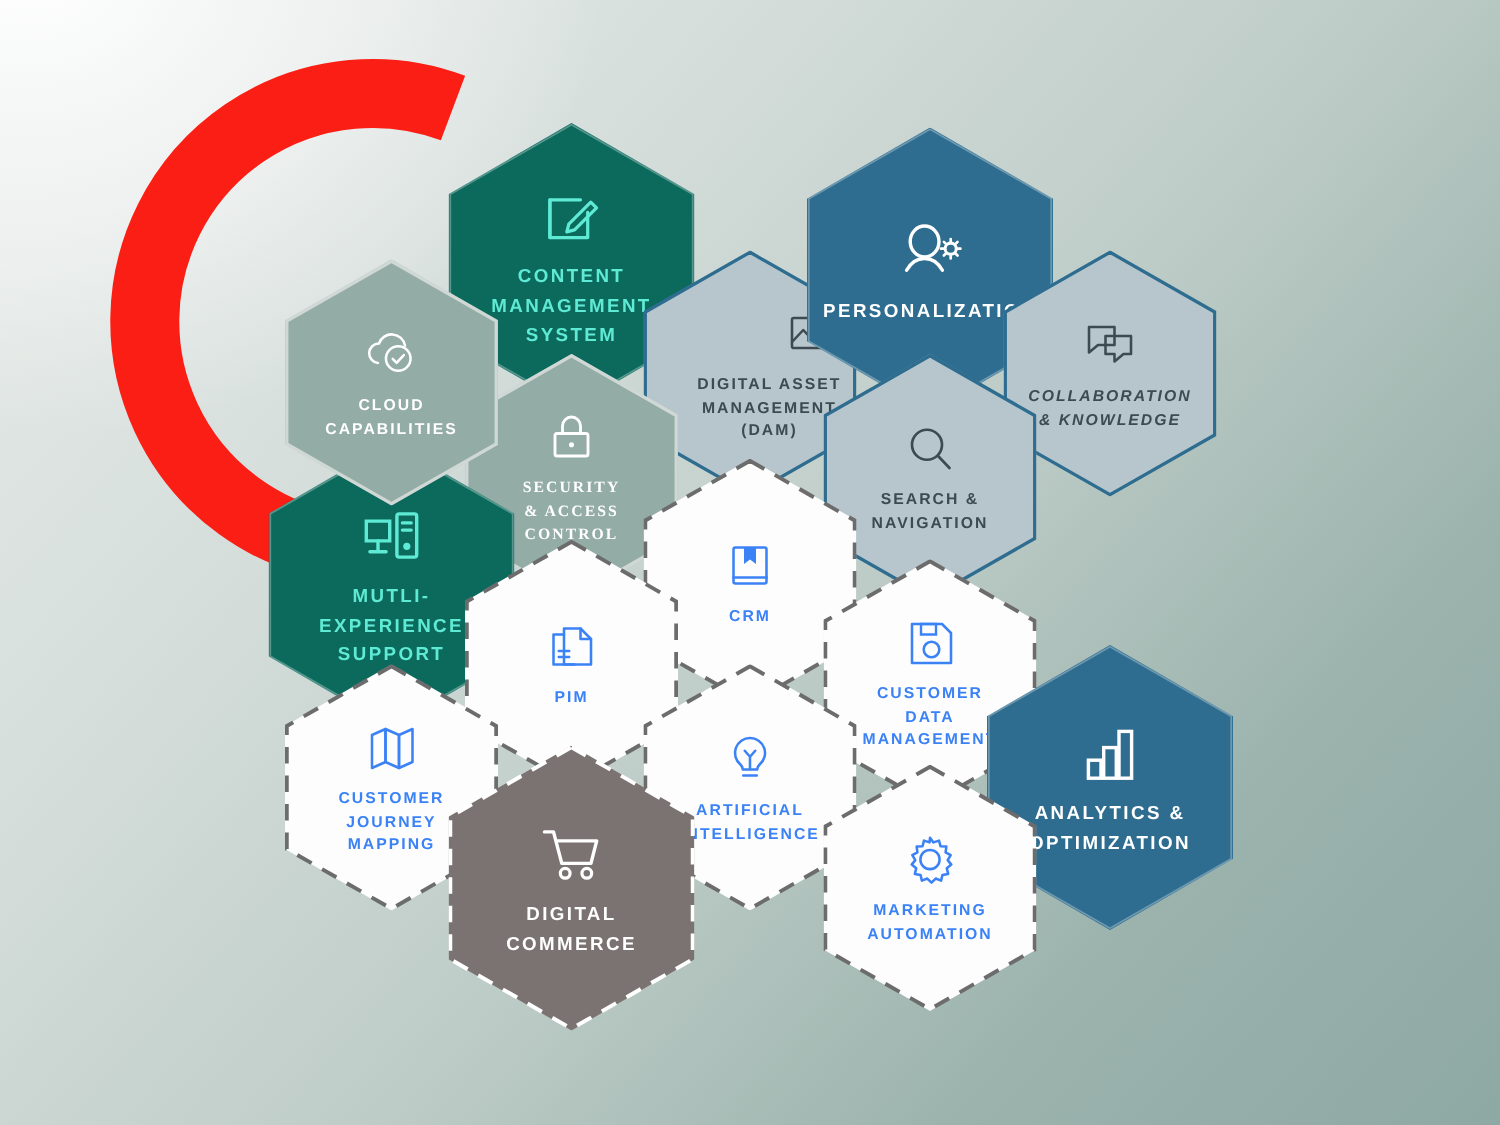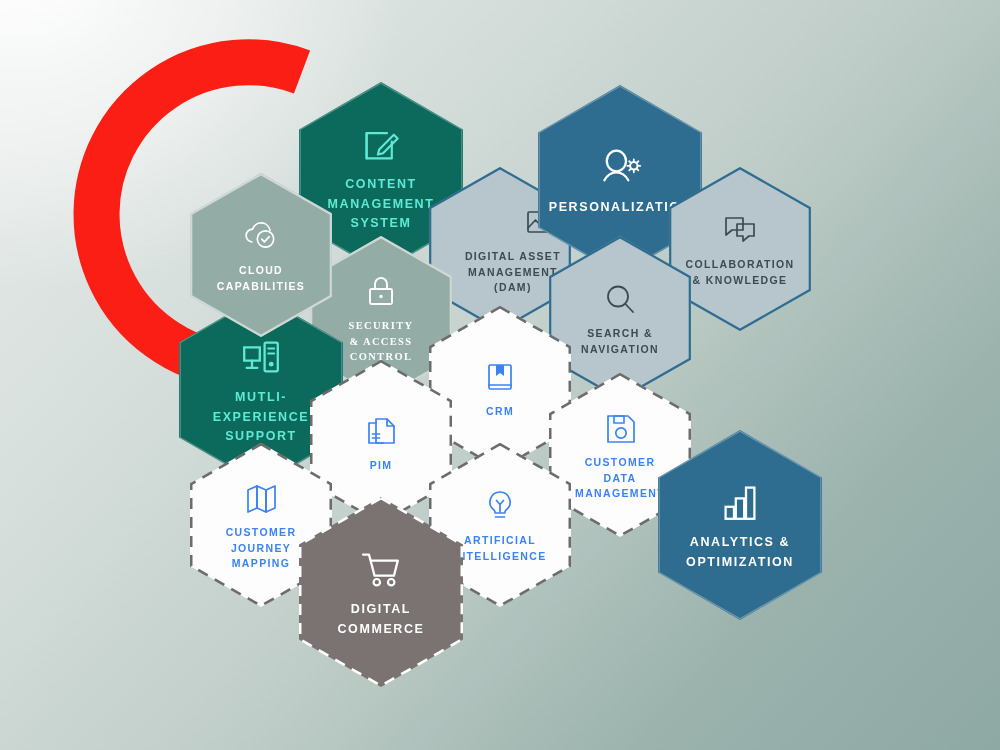--- a/index.html
+++ b/index.html
@@ -145,21 +145,21 @@
           </span>
           <div>
             <div class="lbl">PERSONALIZATION</div>
           </div>
         </div>
         <svg class="edge" width="164" height="190">
           <polygon points="82,1.2 162.8,47.5 162.8,142.5 82,188.8 1.2,142.5 1.2,47.5" fill="none" stroke="rgba(255,255,255,.30)" stroke-width="1.2"></polygon>
         </svg>
       </div>
       <div class="hexwrap" style="left: 669px; top: 167px; width: 142px; height: 164px;">
-        <div class="hex v-steel shadowed" style="position: absolute;">
+        <div class="hex v-steel shadowed" style="position: absolute; font-style: italic;">
           <span class="ico">
             <svg viewBox="0 0 40 40" width="40" height="40" fill="none" stroke-linecap="round">
               <path d="M6 8h17v12H12l-6 5z" stroke="currentColor" stroke-width="1.7" fill="none" stroke-linejoin="round"></path>
               <path d="M17 14h17v12h-5l-6 5v-5h-6z" stroke="currentColor" stroke-width="1.7" fill="none" stroke-linejoin="round"></path>
             </svg>
           </span>
           <div>
             <div class="lbl">COLLABORATION</div>
             <div class="lbl">&amp; KNOWLEDGE</div>
           </div>
@@ -327,20 +327,37 @@
           </span>
           <div>
             <div class="lbl">ARTIFICIAL</div>
             <div class="lbl">INTELLIGENCE</div>
           </div>
         </div>
         <svg class="edge" width="142" height="164">
           <polygon points="71,1.2 140.8,41 140.8,123 71,162.8 1.2,123 1.2,41" fill="none" stroke="#6c6c6c" stroke-width="2.6" stroke-dasharray="11 8"></polygon>
         </svg>
       </div>
+      <div class="hexwrap" style="left: 549px; top: 510px; width: 142px; height: 164px;">
+        <div class="hex v-white shadowed" style="position: absolute;">
+          <span class="ico">
+            <svg viewBox="0 0 40 40" width="40" height="40" fill="none" stroke-linecap="round">
+              <path d="M20 5.5l2.3 3.1 3.7-1.2 1 3.8 3.9.2-.5 3.8 3.4 1.9-2 3.3 2.4 3-3 2.4.9 3.8-3.8.7-.9 3.8-3.6-1.4-2.8 2.7-2.8-2.7-3.6 1.4-.9-3.8-3.8-.7.9-3.8-3-2.4 2.4-3-2-3.3 3.4-1.9-.5-3.8 3.9-.2 1-3.8 3.7 1.2z" stroke="currentColor" stroke-width="1.7" fill="none" stroke-linejoin="round"></path>
+              <circle cx="20" cy="20" r="6.4" stroke="currentColor" stroke-width="1.7" fill="none"></circle>
+            </svg>
+          </span>
+          <div>
+            <div class="lbl">MARKETING</div>
+            <div class="lbl">AUTOMATION</div>
+          </div>
+        </div>
+        <svg class="edge" width="142" height="164">
+          <polygon points="71,1.2 140.8,41 140.8,123 71,162.8 1.2,123 1.2,41" fill="none" stroke="#6c6c6c" stroke-width="2.6" stroke-dasharray="11 8"></polygon>
+        </svg>
+      </div>
       <div class="hexwrap" style="left: 299px; top: 497px; width: 164px; height: 190px;">
         <div class="hex big v-gray shadowed" style="position: absolute;">
           <span class="ico">
             <svg viewBox="0 0 40 40" width="48" height="48" fill="none" stroke-linecap="round">
               <path d="M5 8h5l4.6 17.5h16.2L34 13H12" stroke="currentColor" stroke-width="1.9" fill="none" stroke-linecap="round" stroke-linejoin="round"></path>
               <circle cx="16.5" cy="31" r="2.7" stroke="currentColor" stroke-width="1.8" fill="none"></circle>
               <circle cx="28.5" cy="31" r="2.7" stroke="currentColor" stroke-width="1.8" fill="none"></circle>
             </svg>
           </span>
           <div>

